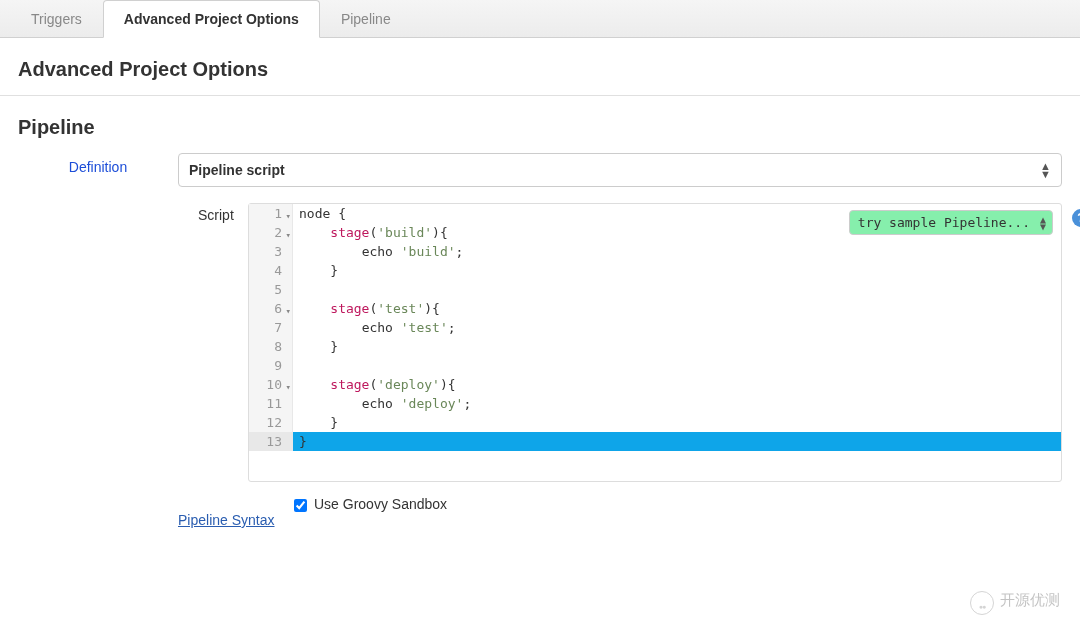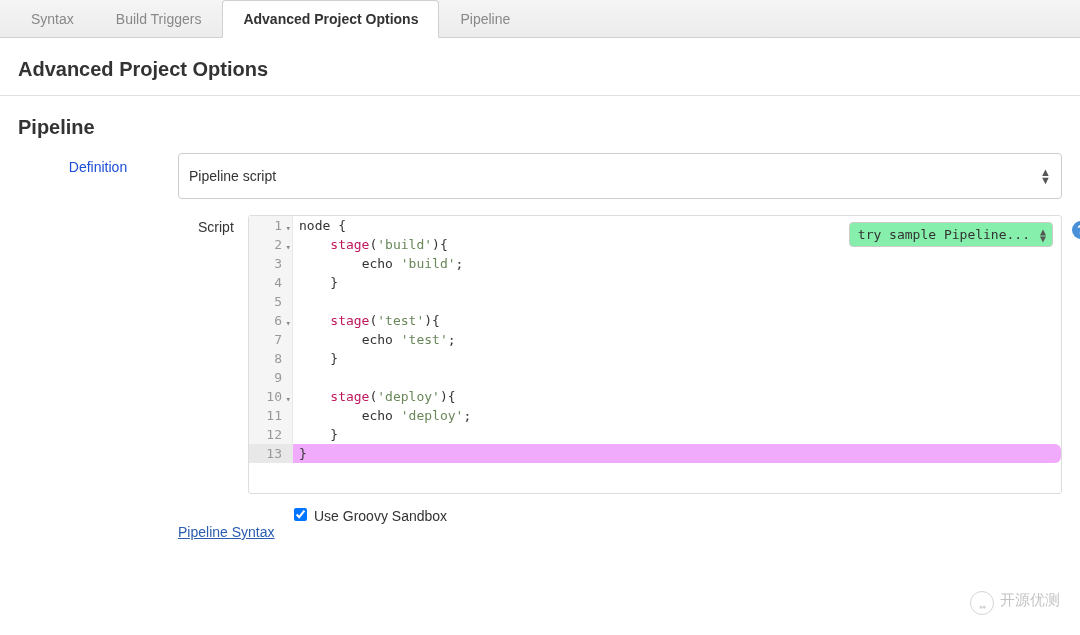--- a/index.html
+++ b/index.html
@@ -71,25 +71,26 @@
       color: #1d4ed8;
       flex-shrink: 0;
       text-align: center;
     }
     .form-field { flex: 1; position: relative; }
     .select-wrap {
       position: relative;
       border: 1px solid #ccc;
       border-radius: 4px;
       background: #fff;
-      height: 46px;
+      height: 34px;
       display: flex;
       align-items: center;
       padding: 0 30px 0 10px;
       cursor: pointer;
+      font-weight: bold;
     }
     .select-caret {
       position: absolute;
       right: 10px;
       top: 50%;
       transform: translateY(-50%);
       color: #555;
       font-size: 11px;
       line-height: 8px;
     }
@@ -133,21 +134,21 @@
       color: #888;
     }
     .code {
       padding-left: 6px;
       white-space: pre;
       color: #333;
     }
     .kw { color: #333; }
     .fn { color: #be185d; text-align: center; }
     .str { color: #6a8759; }
-    .editor-line.cursor { background: #f0abfc; border-radius: 6px; }
+    .editor-line.cursor { background: #0ea5e9; }
     .editor-line.cursor .gutter { background: #e8e8e8; }
     .editor-blank { height: 30px; }
     .sample-select {
       position: absolute;
       top: 6px;
       right: 8px;
       border: 1px solid #ccc;
       border-radius: 4px;
       background: #86efac;
       padding: 4px 22px 4px 8px;
@@ -173,21 +174,21 @@
       background: #4a90d9;
       color: #fff;
       font-size: 12px;
       font-weight: bold;
       display: flex;
       align-items: center;
       justify-content: center;
     }
     .checkbox-row {
       display: flex;
-      align-items: flex-start;
+      align-items: flex-end;
       margin-top: 14px;
       margin-left: 92px;
       padding-left: 24px;
     }
     .checkbox-row input { margin-right: 7px; }
     .link-row { margin-top: 0; }
     .link-row a { color: #2a5db0; text-decoration: underline; font-size: 14px; }
     .watermark {
       position: absolute;
       right: 20px;
@@ -203,22 +204,21 @@
       border: 1.5px solid #aaa;
       display: flex; align-items: center; justify-content: center;
       margin-right: 6px;
     }
     .watermark-dots::before { content: "●●"; font-size: 7px; color: #aaa; letter-spacing: -1px; }
   </style>
 </head>
 <body>
 
 <div class="tabs" id="tabs-bar">
-    <div class="tab">Syntax</div>
-    <div class="tab">Build Triggers</div>
+    <div class="tab">Triggers</div>
     <div class="tab active">Advanced Project Options</div>
     <div class="tab">Pipeline</div>
   </div>
 
 <div class="content">
 
   <div class="section-heading">Advanced Project Options</div>
 
 
   <div class="divider"></div>

